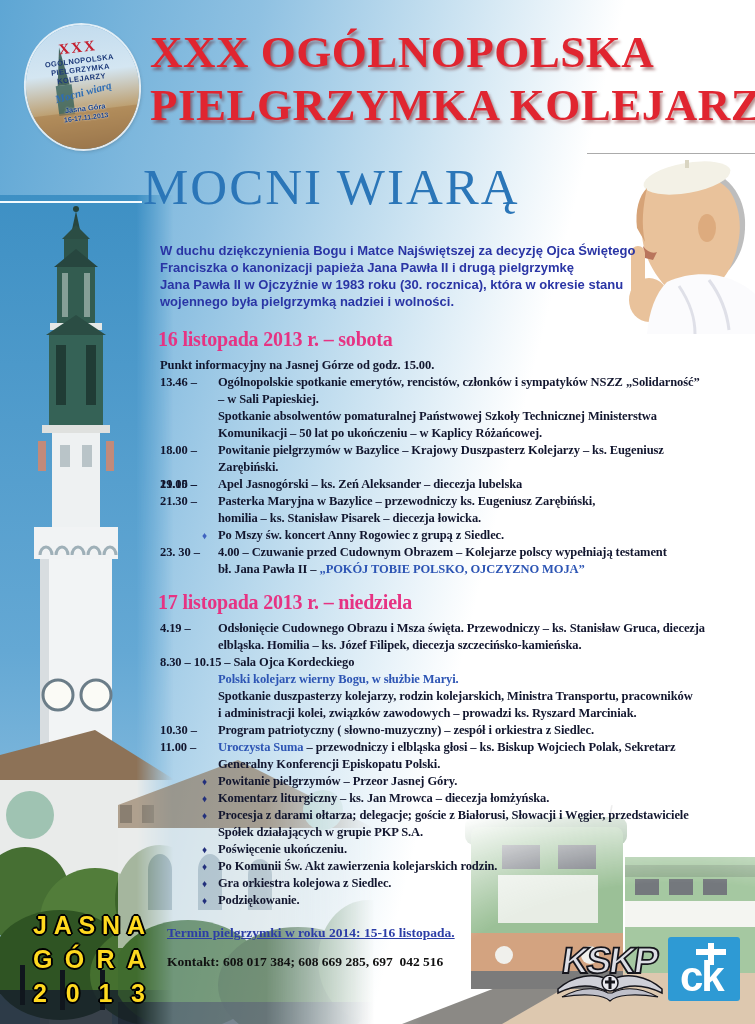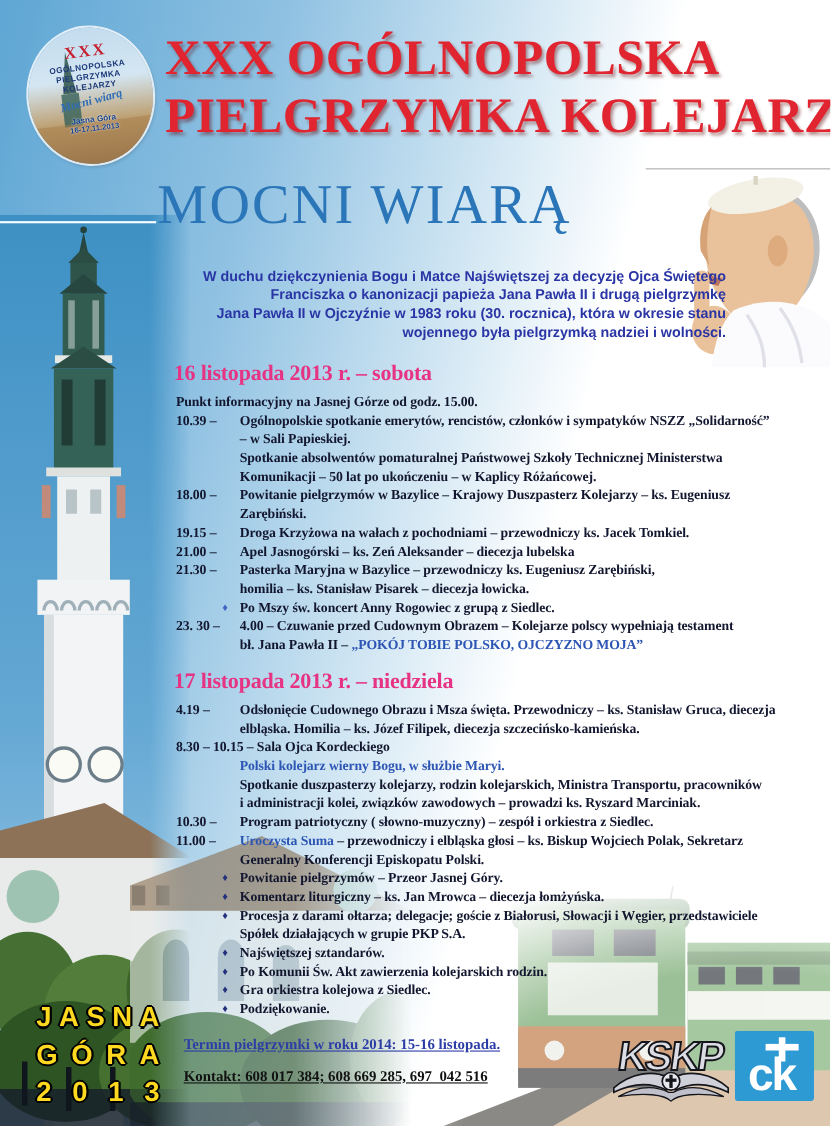--- a/index.html
+++ b/index.html
@@ -33,36 +33,36 @@
   .b-date{font:700 7px/9px "Liberation Sans",sans-serif;color:#16408e;text-shadow:0 0 2px #fff;}
   
   .title{position:absolute;left:150px;top:26px;z-index:3;color:#e02530;
     font:700 45px/53px "Liberation Serif",serif;letter-spacing:.5px;
     text-shadow:2px 3px 3px rgba(96,8,8,.45);white-space:nowrap;}
   .subtitle{position:absolute;left:143px;top:158px;z-index:3;color:#2b76b8;
     font:400 51px/58px "Liberation Serif",serif;letter-spacing:2px;white-space:nowrap;}
   .hr-white{position:absolute;left:0;top:201px;width:142px;height:2px;background:#f4fbff;z-index:3;}
   
   .intro{position:absolute;left:160px;top:242px;width:500px;z-index:3;color:#2a35a5;
-    font:700 13px/17px "Liberation Sans",sans-serif;white-space:pre-line;text-align:right;}
+    font:700 13px/17px "Liberation Sans",sans-serif;white-space:pre-line;}
   
   .content{position:absolute;left:160px;top:328px;width:586px;z-index:3;}
   .day-h{font:700 20px/22px "Liberation Serif",serif;color:#e63383;letter-spacing:-.2px;margin:0 0 7px -2px;}
   .day-h.second{margin-top:13px;}
   .list{font:700 12.5px/17px "Liberation Serif",serif;color:#12162e;letter-spacing:-.1px;}
   .row{position:relative;padding-left:58px;white-space:pre-line;}
   .row.flush{padding-left:0;}
   .row .time{position:absolute;left:0;top:0;white-space:nowrap;}
   .row .mark{position:absolute;left:42px;top:0;font-size:10px;}
   .mark.b1{color:#3f63c0;}
   .mark.b2{color:#23307c;}
   .d{color:#12162e;}
   .b{color:#2d55b4;}
   .termin{margin-top:16px;margin-left:7px;font:700 13.5px/16px "Liberation Serif",serif;color:#2c3da6;white-space:pre-line;text-decoration:underline;}
-  .kontakt{margin-top:13px;margin-left:7px;font:700 13.5px/16px "Liberation Serif",serif;color:#111;white-space:pre;text-decoration:underline;}
+  .kontakt{margin-top:13px;margin-left:7px;font:700 13.5px/16px "Liberation Serif",serif;color:#111;white-space:pre;}
   
   .jasna{position:absolute;left:33px;top:908px;width:112px;z-index:4;}
   .jl{display:flex;justify-content:space-between;font:700 25px/34px "Liberation Sans",sans-serif;color:#ffd91f;
     text-shadow:-2px 0 0 #000,2px 0 0 #000,0 -2px 0 #000,0 2px 0 #000,-1px -1px 0 #000,1px 1px 0 #000,-1px 1px 0 #000,1px -1px 0 #000;}
   
   .kskp{position:absolute;left:550px;top:933px;z-index:4;}
   .dk{position:absolute;left:668px;top:937px;z-index:4;}
 </style>
 </head>
 <body>
@@ -197,27 +197,27 @@
 
   <div class="intro">W duchu dziękczynienia Bogu i Matce Najświętszej  za decyzję Ojca Świętego
 Franciszka o kanonizacji papieża Jana Pawła II  i drugą pielgrzymkę
 Jana Pawła II w Ojczyźnie w 1983 roku (30. rocznica), która w okresie stanu
 wojennego była pielgrzymką nadziei i wolności.</div>
 
   <div class="content">
     <div class="day-h">16 listopada 2013 r. – sobota</div>
     <div class="list" id="day0">
         <div class="row flush"><span class="txt"><span class="d">Punkt informacyjny na Jasnej Górze od godz. 15.00.</span></span></div>
-        <div class="row"><span class="time">10.39 –</span><span class="txt"><span class="d">Ogólnopolskie spotkanie emerytów, rencistów, członków i sympatyków NSZZ „Solidarność”
+        <div class="row"><span class="time">13.46 –</span><span class="txt"><span class="d">Ogólnopolskie spotkanie emerytów, rencistów, członków i sympatyków NSZZ „Solidarność”
 – w Sali Papieskiej.</span></span></div>
         <div class="row"><span class="txt"><span class="d">Spotkanie absolwentów pomaturalnej Państwowej Szkoły Technicznej Ministerstwa
 Komunikacji – 50 lat po ukończeniu – w Kaplicy Różańcowej.</span></span></div>
         <div class="row"><span class="time">18.00 –</span><span class="txt"><span class="d">Powitanie pielgrzymów w Bazylice – Krajowy Duszpasterz Kolejarzy – ks. Eugeniusz
 Zarębiński.</span></span></div>
-        <div class="row"><span class="time">19.15 –</span><span class="txt"><span class="d">Droga Krzyżowa na wałach z pochodniami – przewodniczy ks. Jacek Tomkiel.</span></span></div>
+        <div class="row"><span class="time">19.15 –</span></div>
         <div class="row"><span class="time">21.00 –</span><span class="txt"><span class="d">Apel Jasnogórski – ks. Zeń Aleksander – diecezja lubelska</span></span></div>
         <div class="row"><span class="time">21.30 –</span><span class="txt"><span class="d">Pasterka Maryjna w Bazylice – przewodniczy ks. Eugeniusz Zarębiński,
 homilia – ks. Stanisław Pisarek – diecezja łowicka.</span></span></div>
         <div class="row"><span class="mark b1">♦</span><span class="txt"><span class="d">Po Mszy św. koncert Anny Rogowiec z grupą z Siedlec.</span></span></div>
         <div class="row"><span class="time">23. 30 –</span><span class="txt"><span class="d">4.00 – Czuwanie przed Cudownym Obrazem – Kolejarze polscy wypełniają testament
 bł. Jana Pawła II – </span><span class="b">„POKÓJ TOBIE POLSKO, OJCZYZNO MOJA”</span></span></div>
       </div>
     <div class="day-h second">17 listopada 2013 r. – niedziela</div>
     <div class="list" id="day1">
         <div class="row"><span class="time">4.19 –</span><span class="txt"><span class="d">Odsłonięcie Cudownego Obrazu i Msza święta. Przewodniczy – ks. Stanisław Gruca, diecezja
@@ -226,21 +226,21 @@
         <div class="row"><span class="txt"><span class="b">Polski kolejarz wierny Bogu, w służbie Maryi.</span></span></div>
         <div class="row"><span class="txt"><span class="d">Spotkanie duszpasterzy kolejarzy, rodzin kolejarskich, Ministra Transportu, pracowników
 i administracji kolei, związków zawodowych – prowadzi ks. Ryszard Marciniak.</span></span></div>
         <div class="row"><span class="time">10.30 –</span><span class="txt"><span class="d">Program patriotyczny ( słowno-muzyczny) – zespół i orkiestra z Siedlec.</span></span></div>
         <div class="row"><span class="time">11.00 –</span><span class="txt"><span class="b">Uroczysta Suma</span><span class="d"> – przewodniczy i elbląska głosi – ks. Biskup Wojciech Polak, Sekretarz
 Generalny Konferencji Episkopatu Polski.</span></span></div>
         <div class="row"><span class="mark b2">♦</span><span class="txt"><span class="d">Powitanie pielgrzymów – Przeor Jasnej Góry.</span></span></div>
         <div class="row"><span class="mark b2">♦</span><span class="txt"><span class="d">Komentarz liturgiczny – ks. Jan Mrowca – diecezja łomżyńska.</span></span></div>
         <div class="row"><span class="mark b2">♦</span><span class="txt"><span class="d">Procesja z darami ołtarza; delegacje; goście z Białorusi, Słowacji i Węgier, przedstawiciele
 Spółek działających w grupie PKP S.A.</span></span></div>
-        <div class="row"><span class="mark b2">♦</span><span class="txt"><span class="d">Najświętszej sztandarów.</span></span></div>
+        <div class="row"><span class="mark b2">♦</span><span class="txt"><span class="d">Poświęcenie ukończeniu.</span></span></div>
         <div class="row"><span class="mark b2">♦</span><span class="txt"><span class="d">Po Komunii Św. Akt zawierzenia kolejarskich rodzin.</span></span></div>
         <div class="row"><span class="mark b2">♦</span><span class="txt"><span class="d">Gra orkiestra kolejowa z Siedlec.</span></span></div>
         <div class="row"><span class="mark b2">♦</span><span class="txt"><span class="d">Podziękowanie.</span></span></div>
       </div>
     <div class="termin">Termin pielgrzymki w roku 2014: 15-16 listopada.</div>
     <div class="kontakt">Kontakt: 608 017 384; 608 669 285, 697  042 516</div>
   </div>
 
   <div class="jasna">
     <div class="jl">

